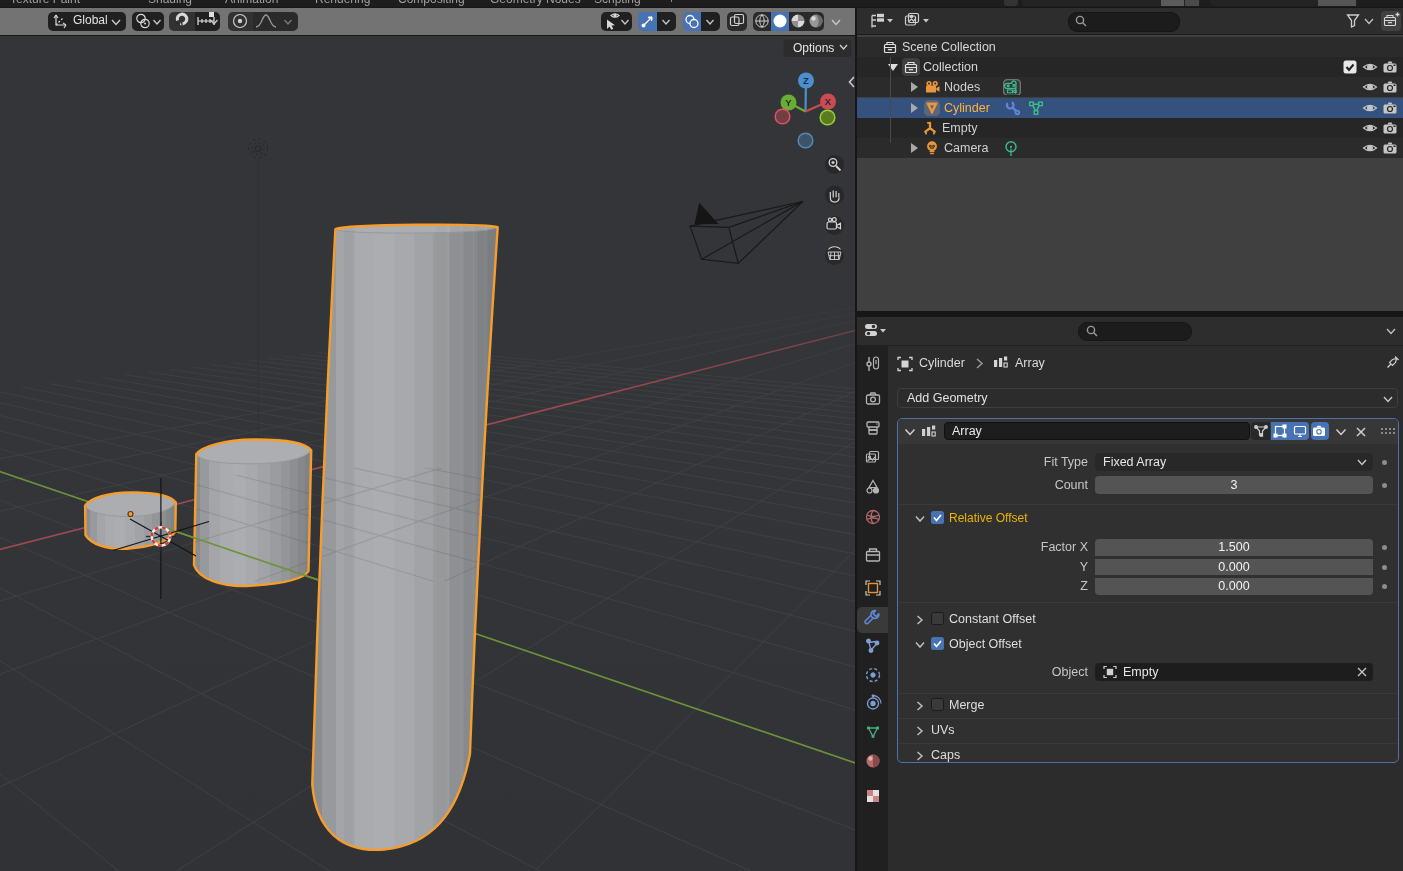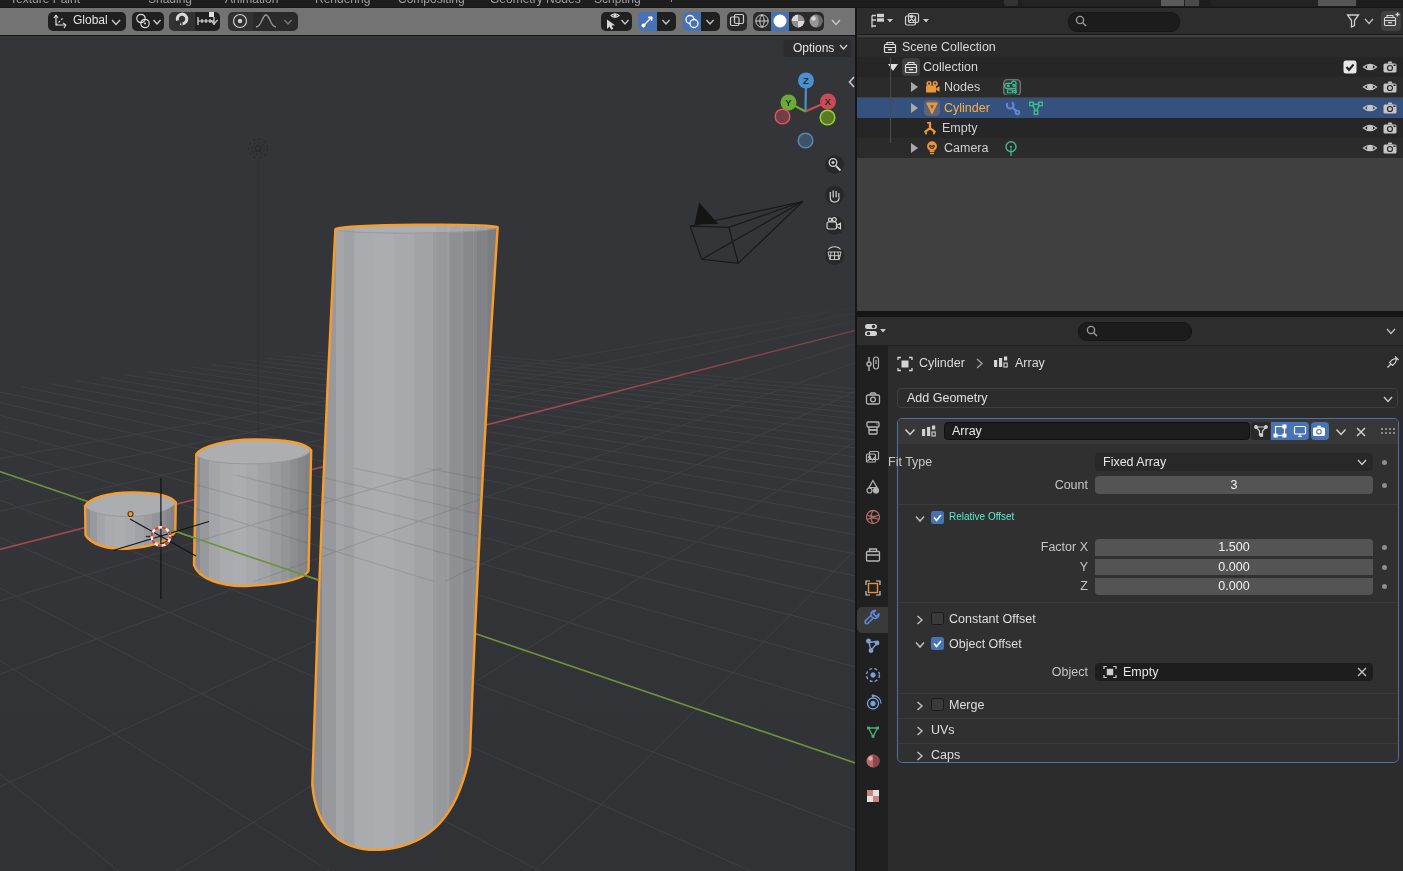--- a/index.html
+++ b/index.html
@@ -841,38 +841,38 @@
         <rect x="2" y="7" width="2" height="2"></rect>
         <rect x="6" y="3" width="2" height="2"></rect>
         <rect x="6" y="7" width="2" height="2"></rect>
         <rect x="10" y="3" width="2" height="2"></rect>
         <rect x="10" y="7" width="2" height="2"></rect>
         <rect x="14" y="3" width="2" height="2"></rect>
         <rect x="14" y="7" width="2" height="2"></rect>
       </g>
     </svg>
     <div style="position:absolute;left:238px;top:136px;width:278px;height:18px;background:#282828;border-radius:4px"></div>
-    <div style="position:absolute;left:31px;top:138px;width:200px;text-align:left;font-size:12.5px;color:#c6c6c6">Fit Type</div>
+    <div style="position:absolute;left:31px;top:138px;width:200px;text-align:right;font-size:12.5px;color:#c6c6c6">Fit Type</div>
     <div style="position:absolute;left:246px;top:138px;font-size:12.5px;color:#e6e6e6">Fixed Array</div>
     <svg width="12" height="12" viewBox="0 0 12 12" style="position:absolute;left:499px;top:139px">
       <path d="M2,4 l4,4.5 l4,-4.5" stroke="#c8c8c8" stroke-width="1.4" fill="none"></path>
     </svg>
     <div style="position:absolute;left:525px;top:143px;width:5px;height:5px;border-radius:50%;background:#8d8d8d"></div>
     <div style="position:absolute;left:238px;top:159px;width:278px;height:18px;background:#545454;border-radius:4px"></div>
     <div style="position:absolute;left:31px;top:161px;width:200px;text-align:right;font-size:12.5px;color:#c6c6c6">Count</div>
     <div style="position:absolute;left:238px;top:161px;width:278px;text-align:center;font-size:12.5px;color:#f2f2f2">3</div>
     <div style="position:absolute;left:525px;top:166px;width:5px;height:5px;border-radius:50%;background:#8d8d8d"></div>
     <svg width="12" height="12" viewBox="0 0 12 12" style="position:absolute;left:57px;top:196px">
       <path d="M2,3.5 l4,4.5 l4,-4.5" stroke="#bdbdbd" stroke-width="1.5" fill="none"></path>
     </svg>
     <div style="position:absolute;left:74px;top:193.5px;width:13px;height:13px;background:#4772b3;border-radius:2.5px"></div>
     <svg width="13" height="13" viewBox="0 0 13 13" style="position:absolute;left:74px;top:193.5px">
       <path d="M3,6.5 l2.5,3 l4.5,-5.5" stroke="#fff" stroke-width="1.7" fill="none"></path>
     </svg>
-    <div style="position:absolute;left:92px;top:194px;font-size:10px;color:#5eead4">Relative Offset</div>
+    <div style="position:absolute;left:92px;top:194px;font-size:12px;color:#eab308">Relative Offset</div>
     <div style="position:absolute;left:238px;top:222px;width:278px;height:16.5px;background:#545454;border-radius:4px 4px 0 0"></div>
     <div style="position:absolute;left:31px;top:223px;width:200px;text-align:right;font-size:12.5px;color:#c6c6c6">Factor X</div>
     <div style="position:absolute;left:238px;top:223px;width:278px;text-align:center;font-size:12.5px;color:#f2f2f2">1.500</div>
     <div style="position:absolute;left:525px;top:228px;width:5px;height:5px;border-radius:50%;background:#8d8d8d"></div>
     <div style="position:absolute;left:238px;top:241.5px;width:278px;height:16.5px;background:#545454;"></div>
     <div style="position:absolute;left:31px;top:242.5px;width:200px;text-align:right;font-size:12.5px;color:#c6c6c6">Y</div>
     <div style="position:absolute;left:238px;top:242.5px;width:278px;text-align:center;font-size:12.5px;color:#f2f2f2">0.000</div>
     <div style="position:absolute;left:525px;top:247.5px;width:5px;height:5px;border-radius:50%;background:#8d8d8d"></div>
     <div style="position:absolute;left:238px;top:261px;width:278px;height:16.5px;background:#545454;border-radius:0 0 4px 4px"></div>
     <div style="position:absolute;left:31px;top:262px;width:200px;text-align:right;font-size:12.5px;color:#c6c6c6">Z</div>

